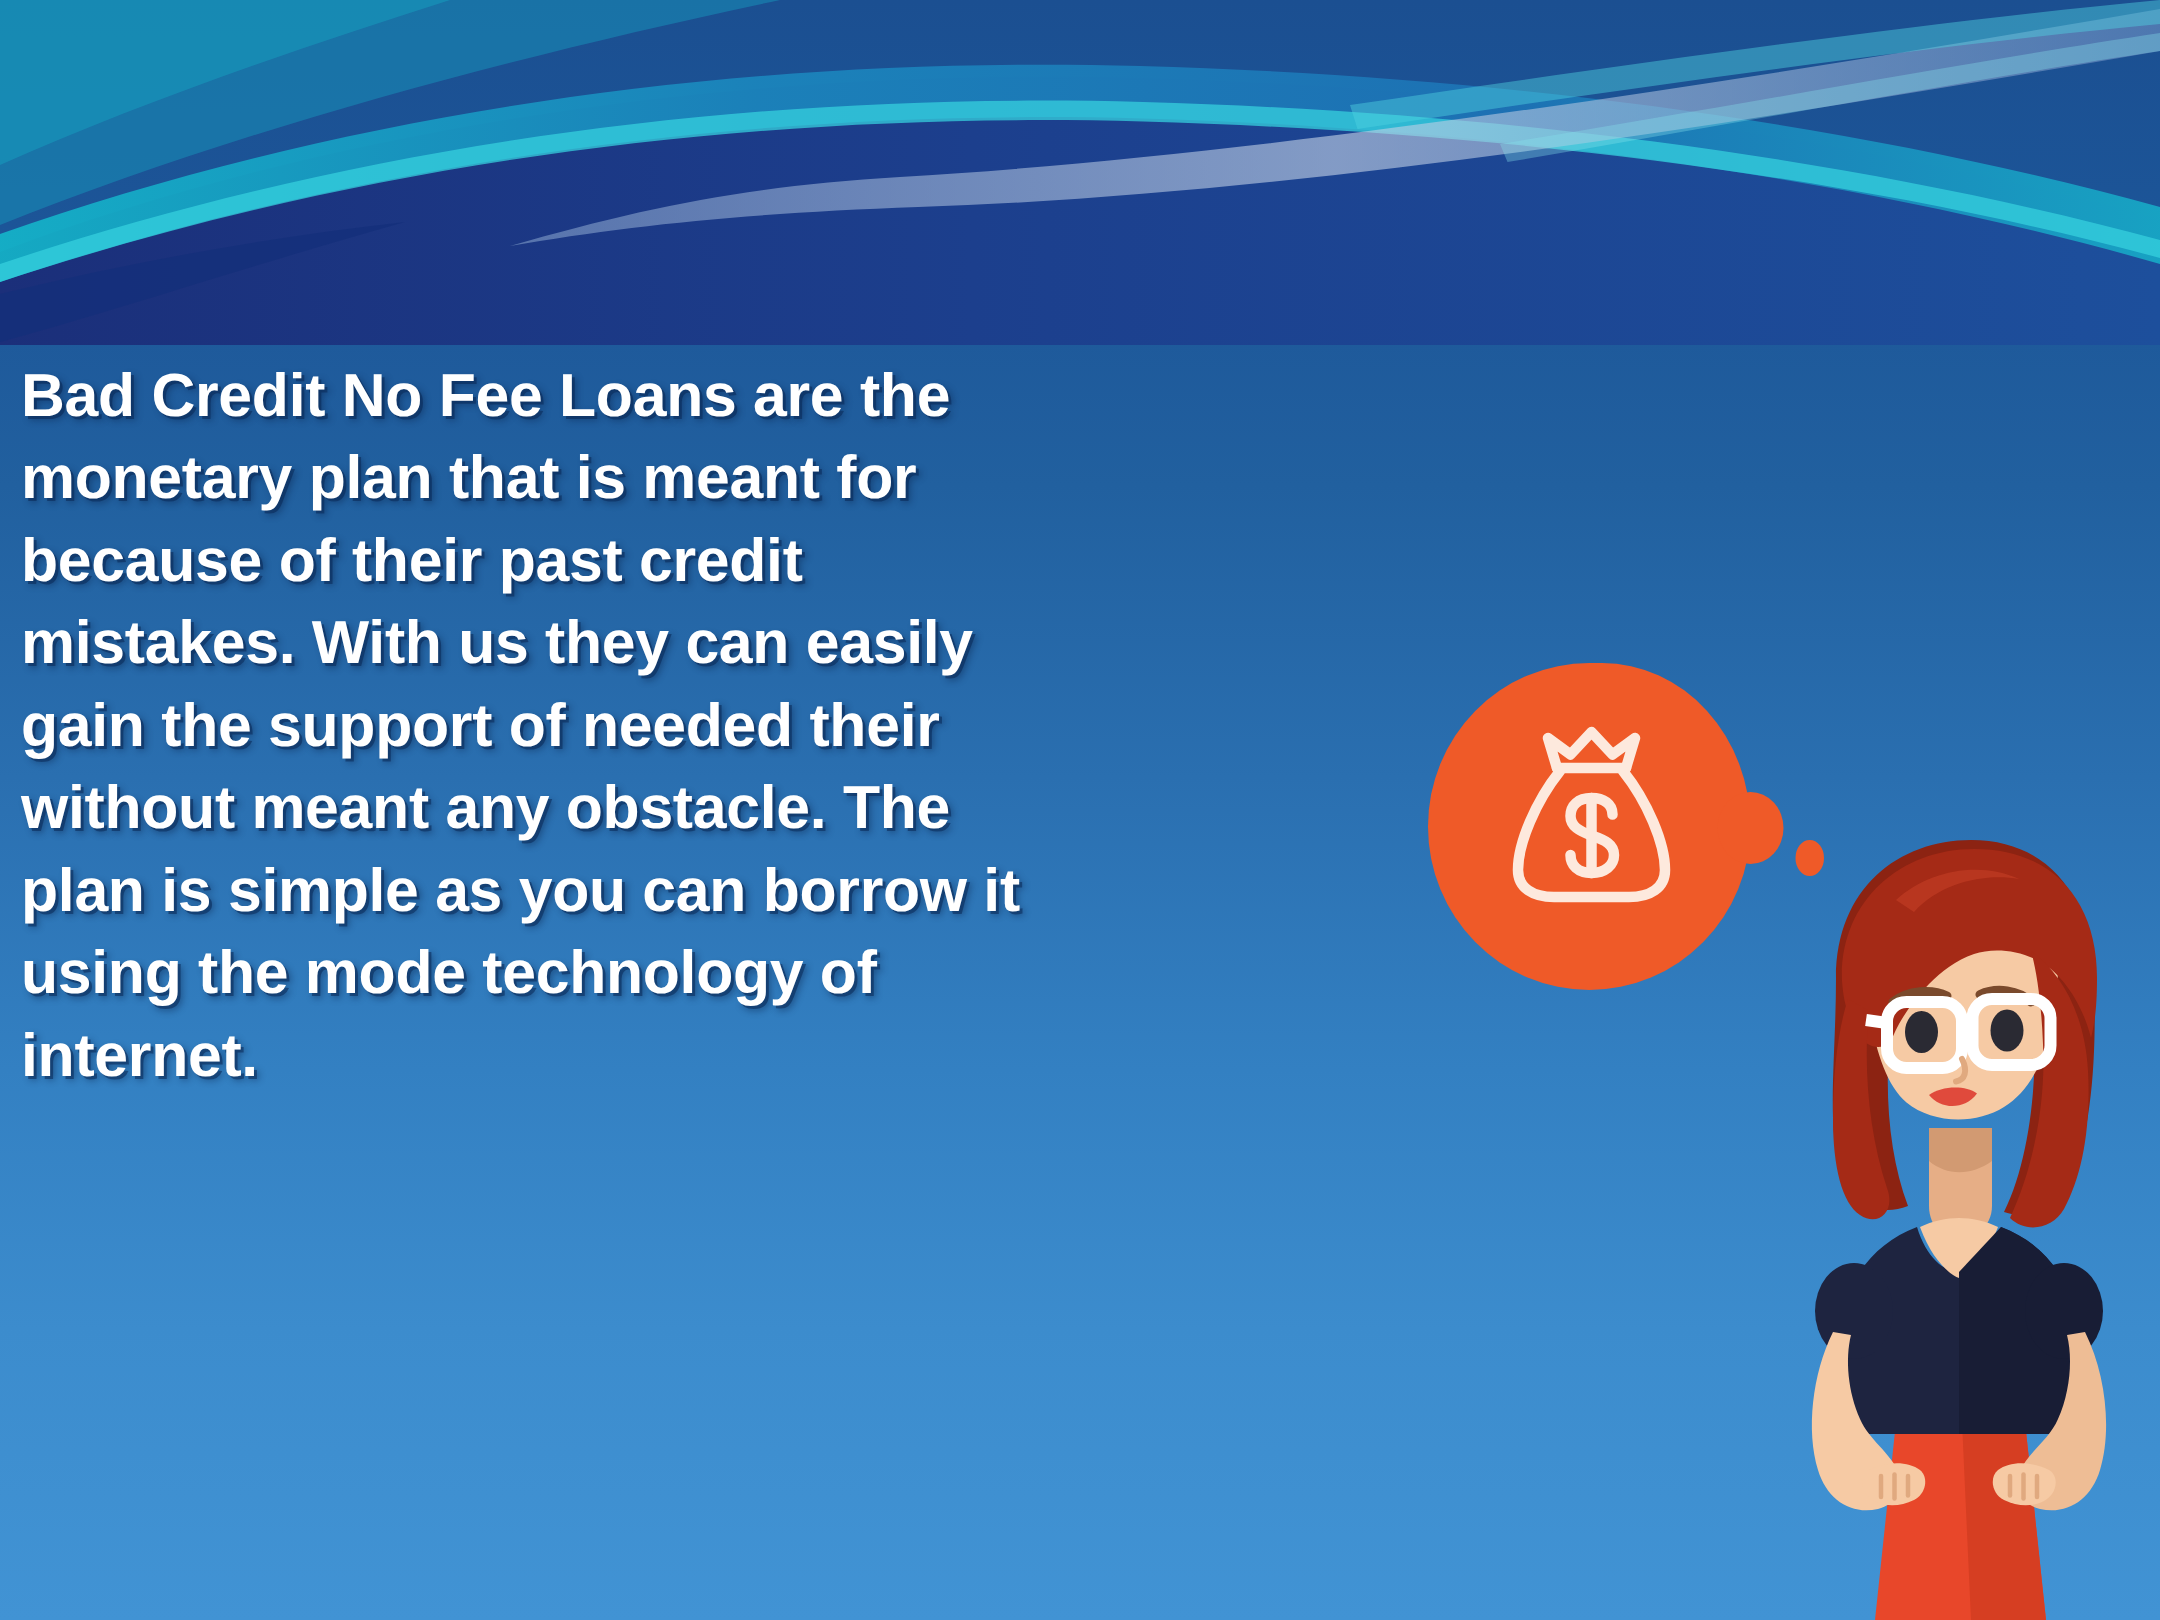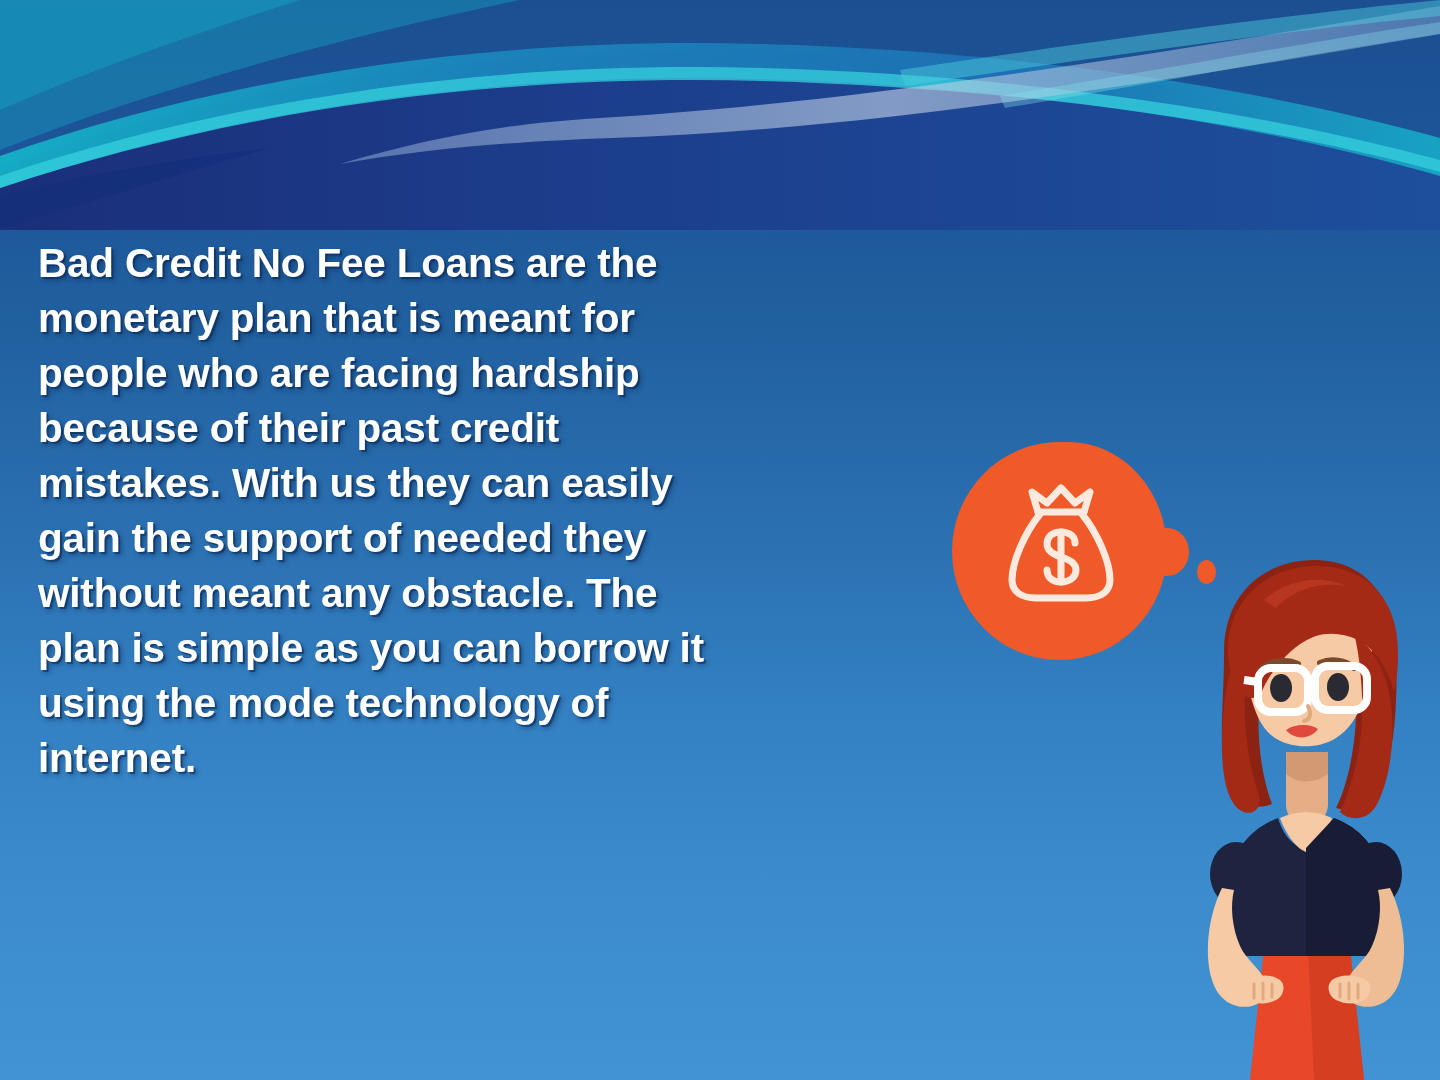--- a/index.html
+++ b/index.html
@@ -23,21 +23,21 @@
   
   .wave-band{
     position:absolute; left:0; top:0; width:1440px; height:230px;
     pointer-events:none;
   }
   .wave-band svg{ display:block; width:1440px; height:230px; }
 
   
   .copy{
     position:absolute;
-    left:38px; top:236px;
+    left:14px; top:236px;
     width:830px;
   }
   .copy .line{
     color:#ffffff;
     font-size:40.5px;
     line-height:55px;
     font-weight:700;
     letter-spacing:-0.2px;
     white-space:nowrap;
     text-shadow:
@@ -129,24 +129,23 @@
       <path d="M900,70 C1090,42 1290,14 1440,0 L1440,16 C1290,30 1090,58 905,86 Z" fill="#4fd3e0" opacity=".45"></path>
       <path d="M1000,96 C1160,70 1320,40 1440,22 L1440,34 C1320,52 1160,82 1005,108 Z" fill="#86e3ea" opacity=".35"></path>
 
       <path d="M0,196 C90,174 180,158 270,148 C170,176 80,206 0,228 Z" fill="#14307a" opacity=".8"></path>
     </svg>
   </div>
 
   <div class="copy">
     <div class="line">Bad Credit No Fee Loans are the</div>
     <div class="line">monetary plan that is meant for</div>
-    <div class="line">people who are facing hardship</div>
     <div class="line">because of their past credit</div>
     <div class="line">mistakes. With us they can easily</div>
-    <div class="line">gain the support of needed they</div>
+    <div class="line">gain the support of needed their</div>
     <div class="line">without meant any obstacle. The</div>
     <div class="line">plan is simple as you can borrow it</div>
     <div class="line">using the mode technology of</div>
     <div class="line">internet.</div>
   </div>
 
   <div class="bubble-group">
     <div class="bubble"></div>
     <div class="bubble-tail"></div>
     <div class="bubble-dot"></div>

